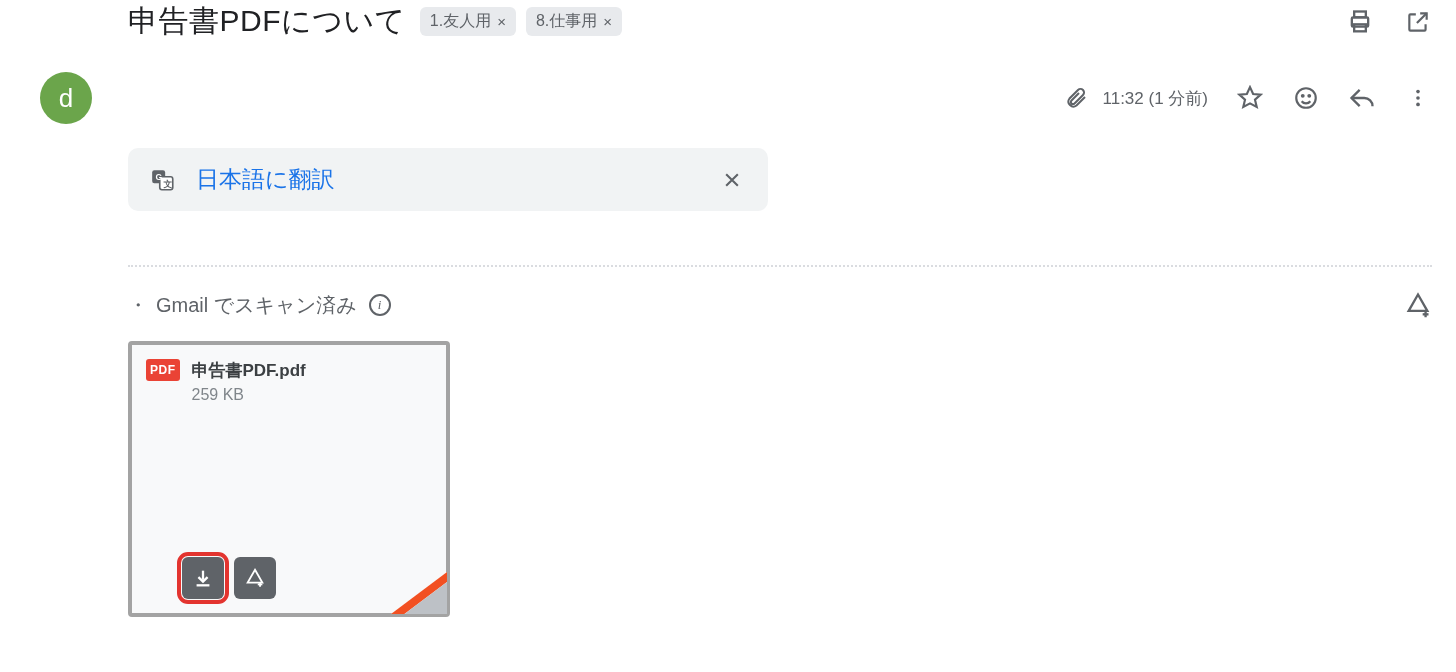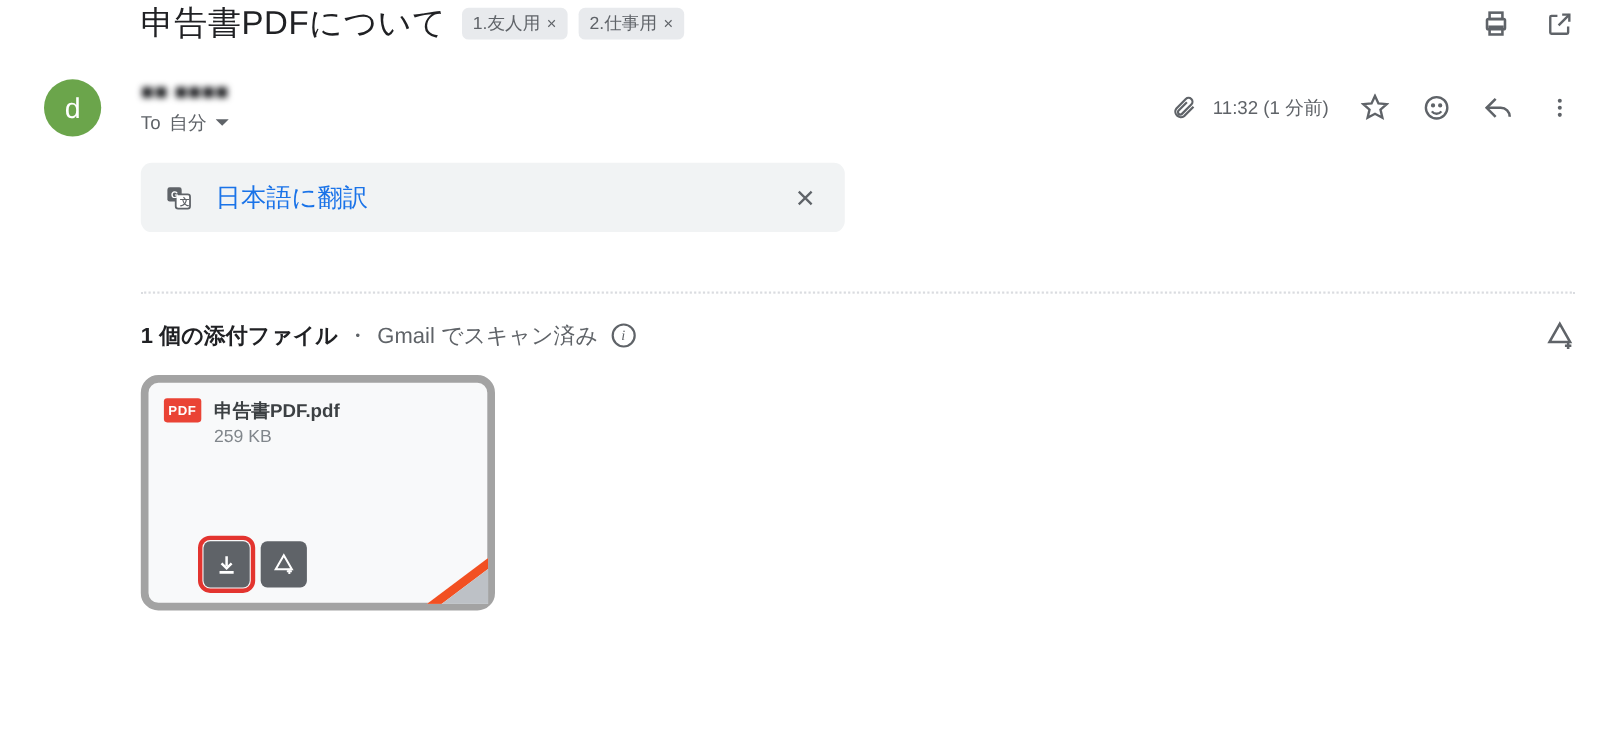--- a/index.html
+++ b/index.html
@@ -115,23 +115,23 @@
   .info-circle {
     width: 22px; height: 22px; border: 2px solid #5f6368; border-radius: 50%;
     display: inline-flex; align-items: center; justify-content: center;
     font-size: 13px; color: #5f6368; font-family: serif; font-style: italic;
     margin-left: 4px;
   }
   .drive-add-hdr { margin-left: auto; color: #5f6368; }
 
   .attachment-card {
     margin: 22px 0 0 128px;
-    width: 322px; height: 214px;
-    border: 7px solid #a3a3a3;
-    border-radius: 16px;
+    width: 322px; height: 276px;
+    border: 4px solid #a3a3a3;
+    border-radius: 4px;
     position: relative;
     background: #f8f9fa;
   }
   .file-meta {
     display: flex; align-items: flex-start; gap: 12px;
     padding: 14px 14px 0 14px;
   }
   .pdf-badge {
     background: #ea4335; color: #fff;
     font-size: 12px; font-weight: 700;
@@ -176,21 +176,21 @@
 <body>
 
 <div class="subject-row">
   <div class="subject-title">申告書PDFについて</div>
   <div class="label-chips">
     <span class="chip">
       <span>1.友人用</span>
       <span class="chip-x">×</span>
     </span>
     <span class="chip">
-      <span>2.仕事用</span>
+      <span>8.仕事用</span>
       <span class="chip-x">×</span>
     </span>
   </div>
   <div class="subject-actions">
     <span class="icon-btn">
       <svg width="28" height="28" viewBox="0 0 24 24" fill="none" stroke="#5f6368" stroke-width="2">
         <rect x="7" y="3" width="10" height="5"></rect>
           <rect x="5" y="8" width="14" height="8" rx="1"></rect>
           <rect x="7" y="14" width="10" height="6"></rect>
       </svg>
@@ -200,30 +200,20 @@
         <path d="M14 4h6v6"></path>
           <path d="M20 4l-9 9"></path>
           <path d="M19 14v5a1 1 0 0 1-1 1H5a1 1 0 0 1-1-1V6a1 1 0 0 1 1-1h5"></path>
       </svg>
     </span>
   </div>
 </div>
 
 <div class="sender-block">
   <div class="avatar">d</div>
-  <div class="sender-info">
-    <div class="sender-name">■■ ■■■■</div>
-    <div class="recipient-row">
-      <span>To</span>
-      <span>自分</span>
-      <svg viewBox="0 0 10 6" width="12" height="10">
-          <path d="M0 0l5 5 5-5" fill="#5f6368"></path>
-        </svg>
-    </div>
-  </div>
   <div class="meta-right">
     <div class="time-group">
       <span>
         <svg width="24" height="24" viewBox="0 0 24 24" fill="none" stroke="#5f6368" stroke-width="2">
           <path d="M21 11l-8.5 8.5a5 5 0 0 1-7-7L14 4a3.5 3.5 0 0 1 5 5l-8.5 8.5a2 2 0 0 1-3-3L15 7"></path>
         </svg>
       </span>
       <span class="time-text">11:32 (1 分前)</span>
     </div>
     <span class="icon-btn">
@@ -267,21 +257,20 @@
   <span class="translate-link">日本語に翻訳</span>
   <span class="icon-btn translate-close">
     <svg width="20" height="20" viewBox="0 0 24 24" stroke="#5f6368" stroke-width="2.5">
         <path d="M5 5l14 14M19 5L5 19"></path>
       </svg>
   </span>
 </div>
 
 <div class="attachments-divider"></div>
 <div class="attachments-header">
-  <span class="attachments-count">1 個の添付ファイル</span>
   <span class="attachments-dot">・</span>
   <span class="scanned-text">Gmail でスキャン済み</span>
   <span class="info-circle">i</span>
   <span class="drive-add-hdr">
     <svg width="28" height="28" viewBox="0 0 24 24" fill="none" stroke="#5f6368" stroke-width="2">
       <path d="M12 3l8 14H4z"></path>
         <path d="M16 20h5"></path>
         <path d="M18.5 17.5v5"></path>
     </svg>
   </span>

